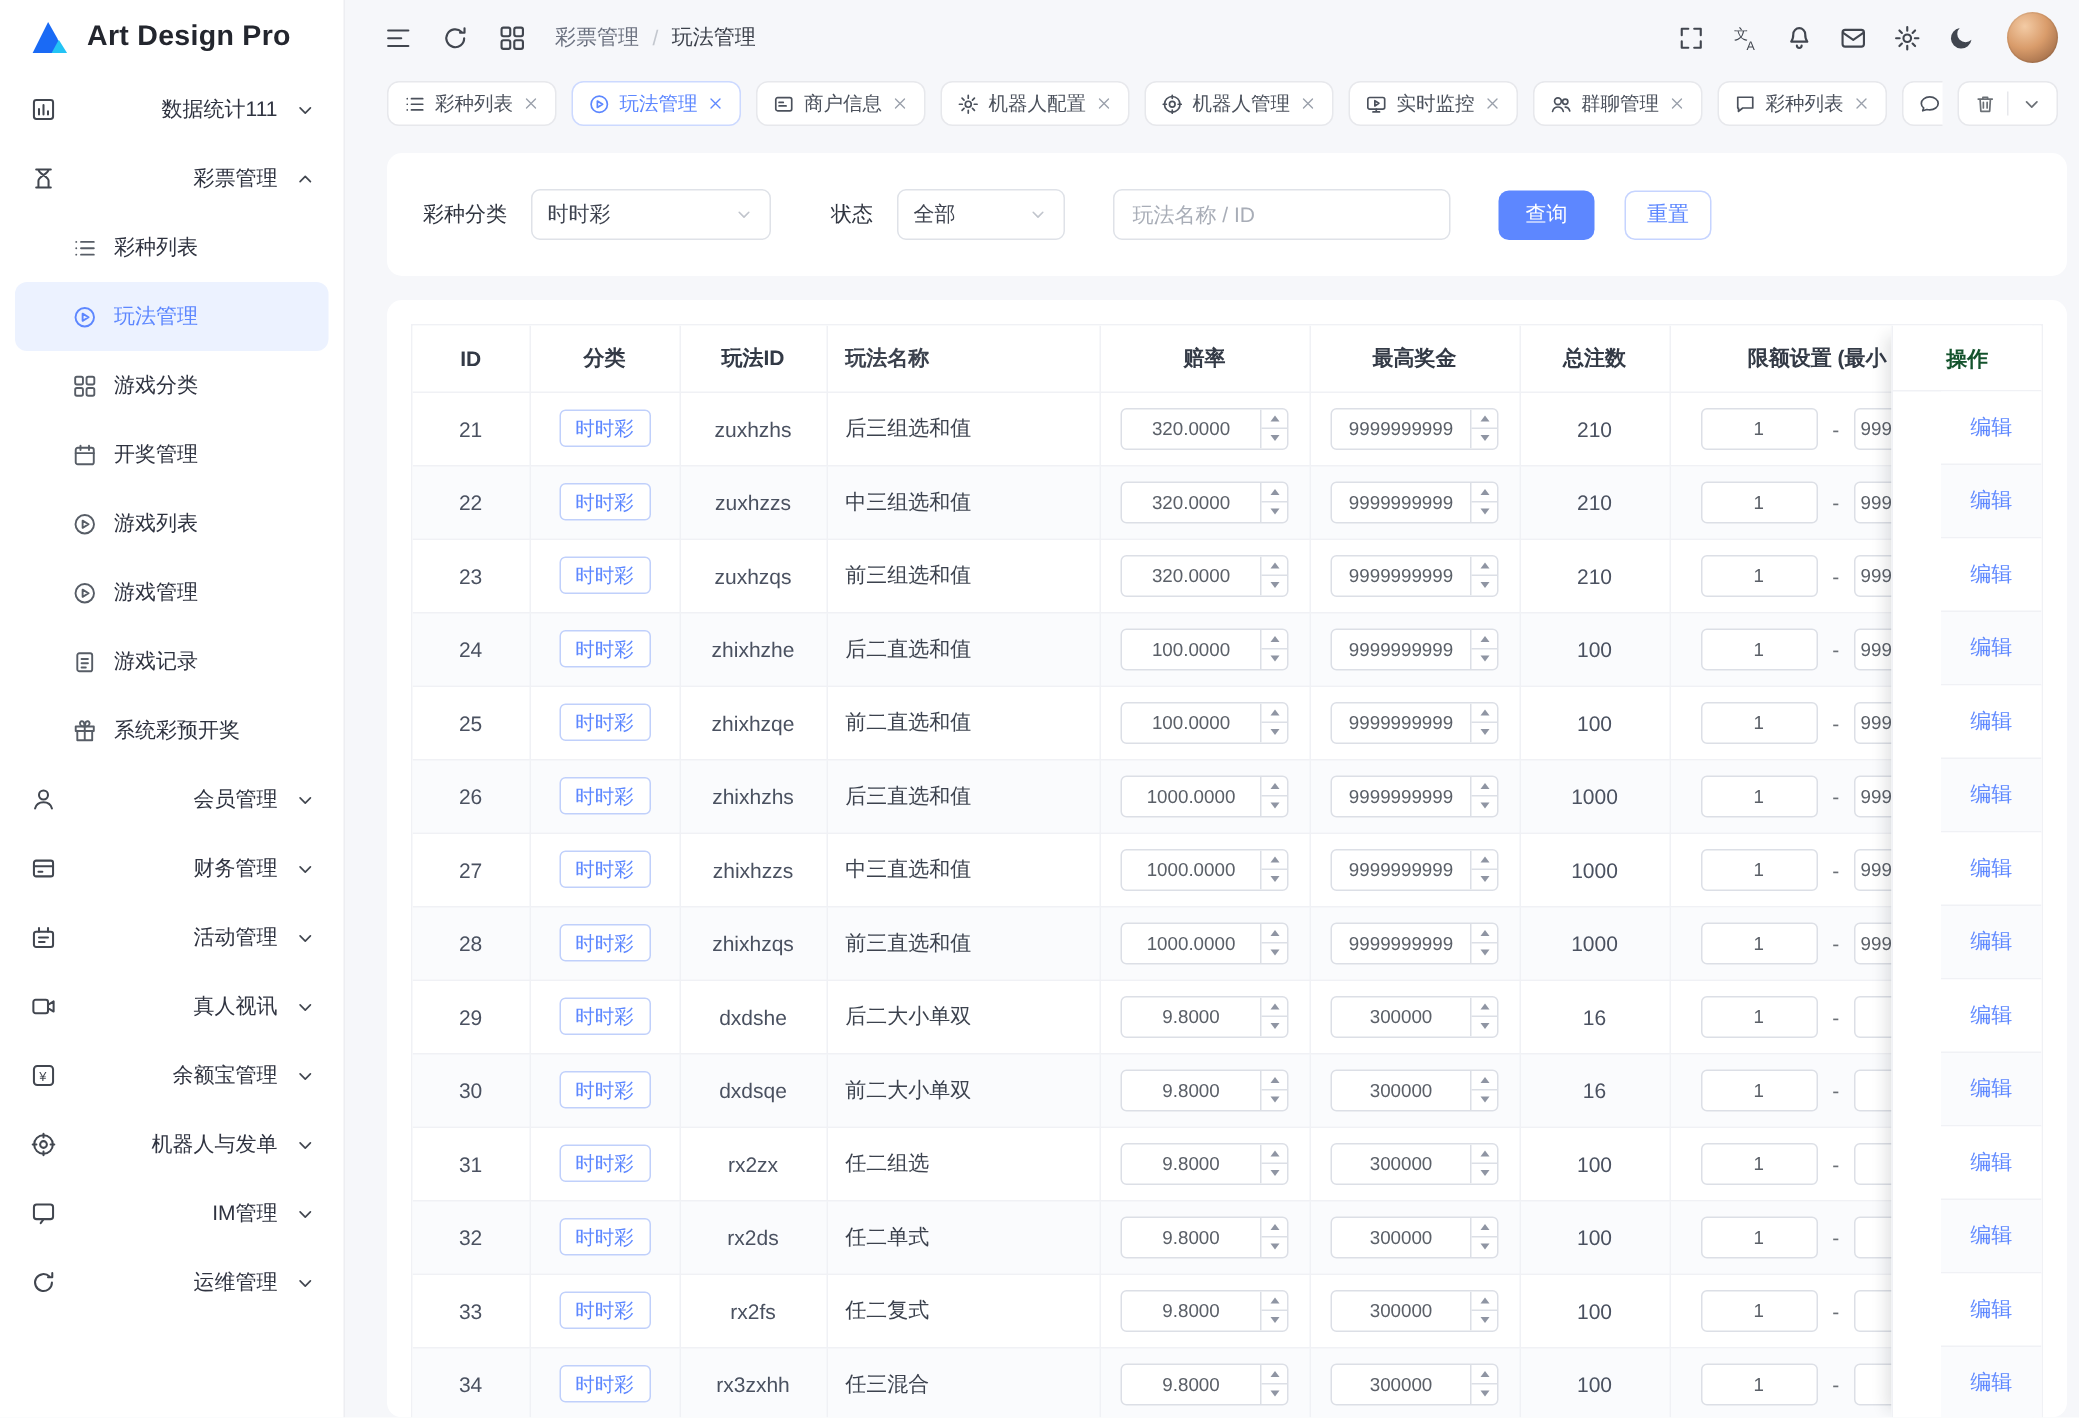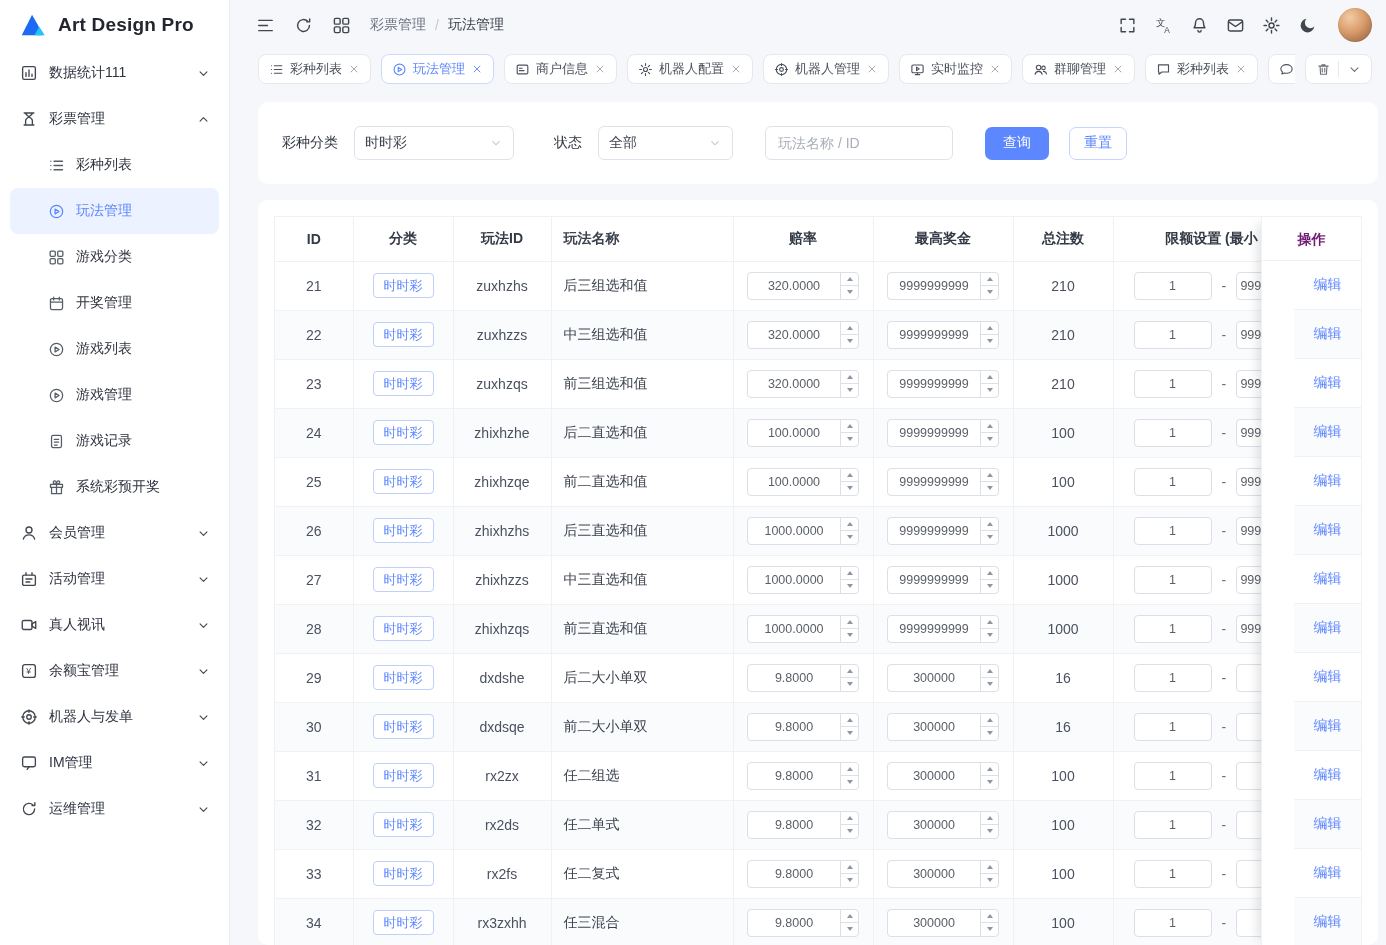--- a/index.html
+++ b/index.html
@@ -11,21 +11,21 @@
   }
   :root{--primary:#5d87ff;--tborder:#f0f1f5;}
   .ic{display:inline-flex;align-items:center;justify-content:center;color:inherit;}
   .ic svg{width:18px;height:18px;}
 
   
   .sidebar{width:230px;min-width:230px;height:100%;background:#fff;border-right:1px solid #edeef2;overflow:hidden;}
   .logo{height:50px;display:flex;align-items:center;gap:10px;padding:0 0 0 18px;cursor:pointer;}
   .logo-text{font-size:19px;font-weight:700;color:#23262e;letter-spacing:.2px;}
   .nav{padding:0 10px;}
-  .side-item{height:46px;display:flex;align-items:center;gap:11px;padding:0 8px 0 10px;border-radius:8px;color:#2f3340;cursor:pointer;}
+  .side-item{height:46px;display:flex;align-items:center;gap:11px;padding:0 8px 0 10px;border-radius:8px;color:#2f3340;cursor:pointer;text-align:right;}
   .side-item .ic{color:#41464f;}
   .side-item .lbl{flex:1;}
   .chev{color:#c0c4cc;}
   .chev svg{width:15px;height:15px;}
   .side-sub{height:46px;display:flex;align-items:center;gap:11px;padding:0 8px 0 38px;border-radius:8px;color:#2f3340;cursor:pointer;}
   .side-sub .ic{color:#575d66;}
   .side-sub .ic svg{width:17px;height:17px;}
   .side-sub.active{background:#ecf2ff;color:var(--primary);}
   .side-sub.active .ic{color:var(--primary);}
 
@@ -64,22 +64,22 @@
   .tdiv{width:1px;height:16px;background:#e7e8ec;}
 
   
   .filter-card{background:#fff;border-radius:10px;margin:8px 8px 0 28px;padding:24px;display:flex;align-items:center;}
   .flabel{color:#303540;margin-right:16px;}
   .ml40{margin-left:40px;}
   .select{height:34px;border:1px solid #dfe2e8;border-radius:6px;background:#fff;display:flex;align-items:center;padding:0 10px;color:#3f4450;cursor:pointer;}
   .select .chev svg{width:14px;height:14px;}
   .select .chev{margin-left:auto;}
   .w160{width:160px;}
-  .w120{width:135px;}
-  .text-input{width:188px;height:34px;border:1px solid #dfe2e8;border-radius:6px;padding:0 12px;font-size:14px;color:#ef4444;outline:none;margin-left:32px;font-family:inherit;background:#fff;}
+  .w120{width:112px;}
+  .text-input{width:225px;height:34px;border:1px solid #dfe2e8;border-radius:6px;padding:0 12px;font-size:14px;color:#ef4444;outline:none;margin-left:32px;font-family:inherit;background:#fff;}
   .text-input::placeholder{color:#a8adb7;}
   .btn-primary{width:64px;height:33px;background:var(--primary);color:#fff;border:none;border-radius:7px;font-size:14px;margin-left:32px;cursor:pointer;font-family:inherit;}
   .btn-plain{width:58px;height:33px;background:#fff;color:var(--primary);border:1px solid #c6d4ff;border-radius:7px;font-size:14px;margin-left:20px;cursor:pointer;font-family:inherit;}
 
   
   .table-card{background:#fff;border-radius:10px;margin:16px 8px 0 28px;padding:16px;flex:1;overflow:hidden;}
   .table-wrap{position:relative;overflow:hidden;border:1px solid var(--tborder);}
   table{border-collapse:collapse;table-layout:fixed;width:1080px;}
   th,td{border-right:1px solid var(--tborder);border-bottom:1px solid var(--tborder);text-align:center;font-size:14px;color:#4a5160;height:49px;padding:0;white-space:nowrap;}
   th{height:44px;color:#333a46;font-weight:700;background:#fff;}
@@ -95,21 +95,21 @@
   .num-val{flex:1;display:flex;align-items:center;justify-content:center;font-size:12.5px;color:#5b6068;padding:0 2px;overflow:hidden;}
   .spin{width:18px;border-left:1px solid #dcdfe6;display:flex;flex-direction:column;}
   .spin i{flex:1;display:flex;align-items:center;justify-content:center;cursor:pointer;font-style:normal;min-height:0;}
   .spin i + i{border-top:1px solid #dcdfe6;}
   .tri{display:block;width:0;height:0;border-left:3.5px solid transparent;border-right:3.5px solid transparent;}
   .tri-up{border-bottom:4px solid #8f95a3;}
   .tri-dn{border-top:4px solid #8f95a3;}
   .mini-input{display:inline-flex;align-items:center;justify-content:center;width:78px;height:28px;border:1px solid #dcdfe6;border-radius:4px;font-size:12.5px;color:#5b6068;background:#fff;}
 
   .action-col{position:absolute;top:0;right:0;width:100px;background:#fff;border-left:1px solid var(--tborder);box-shadow:-10px 0 10px -7px rgba(29,33,41,.14);}
-  .action-col .ah{height:44px;line-height:44px;font-weight:700;font-size:14px;color:#701a75;border-bottom:1px solid var(--tborder);text-align:center;background:#fff;}
+  .action-col .ah{height:44px;line-height:44px;font-weight:700;font-size:14px;color:#14532d;border-bottom:1px solid var(--tborder);text-align:center;background:#fff;}
   .action-col .ac{height:49px;display:flex;align-items:center;justify-content:center;border-bottom:1px solid var(--tborder);font-size:14px;background:#fff;margin-left:32px;}
   .action-col .ac.even{background:#fafbfd;}
   .edit-link{color:var(--primary);cursor:pointer;}
 </style>
 </head>
 <body>
 
 <aside class="sidebar">
   <div class="logo">
     <span class="ic">
@@ -223,20 +223,34 @@
            <span class="lbl">系统彩预开奖</span>
          </div>
       <div class="side-item">
        <span class="ic">
           <svg viewBox="0 0 24 24" fill="none" stroke="currentColor" stroke-width="1.8" stroke-linecap="round" stroke-linejoin="round">
             <circle cx="12" cy="8" r="4"></circle>
             <path d="M4.5 20c1-4 4-5.6 7.5-5.6s6.5 1.6 7.5 5.6"></path>
           </svg>
         </span>
        <span class="lbl">会员管理</span>
+       <span class="ic chev">
+          <svg viewBox="0 0 24 24" fill="none" stroke="currentColor" stroke-width="1.8" stroke-linecap="round" stroke-linejoin="round">
+            <path d="M6.5 9.5l5.5 5.5 5.5-5.5"></path>
+          </svg>
+        </span>
+     </div>
+      <div class="side-item">
+       <span class="ic">
+          <svg viewBox="0 0 24 24" fill="none" stroke="currentColor" stroke-width="1.8" stroke-linecap="round" stroke-linejoin="round">
+            <rect x="3.5" y="5" width="17" height="14" rx="2"></rect>
+            <path d="M3.5 10h17M7.5 14.8h3.5"></path>
+          </svg>
+        </span>
+       <span class="lbl">财务管理</span>
        <span class="ic chev">
           <svg viewBox="0 0 24 24" fill="none" stroke="currentColor" stroke-width="1.8" stroke-linecap="round" stroke-linejoin="round">
             <path d="M6.5 9.5l5.5 5.5 5.5-5.5"></path>
           </svg>
         </span>
      </div>
       <div class="side-item">
        <span class="ic">
           <svg viewBox="0 0 24 24" fill="none" stroke="currentColor" stroke-width="1.8" stroke-linecap="round" stroke-linejoin="round">
             <rect x="3.5" y="6.8" width="17" height="13.7" rx="2"></rect>

